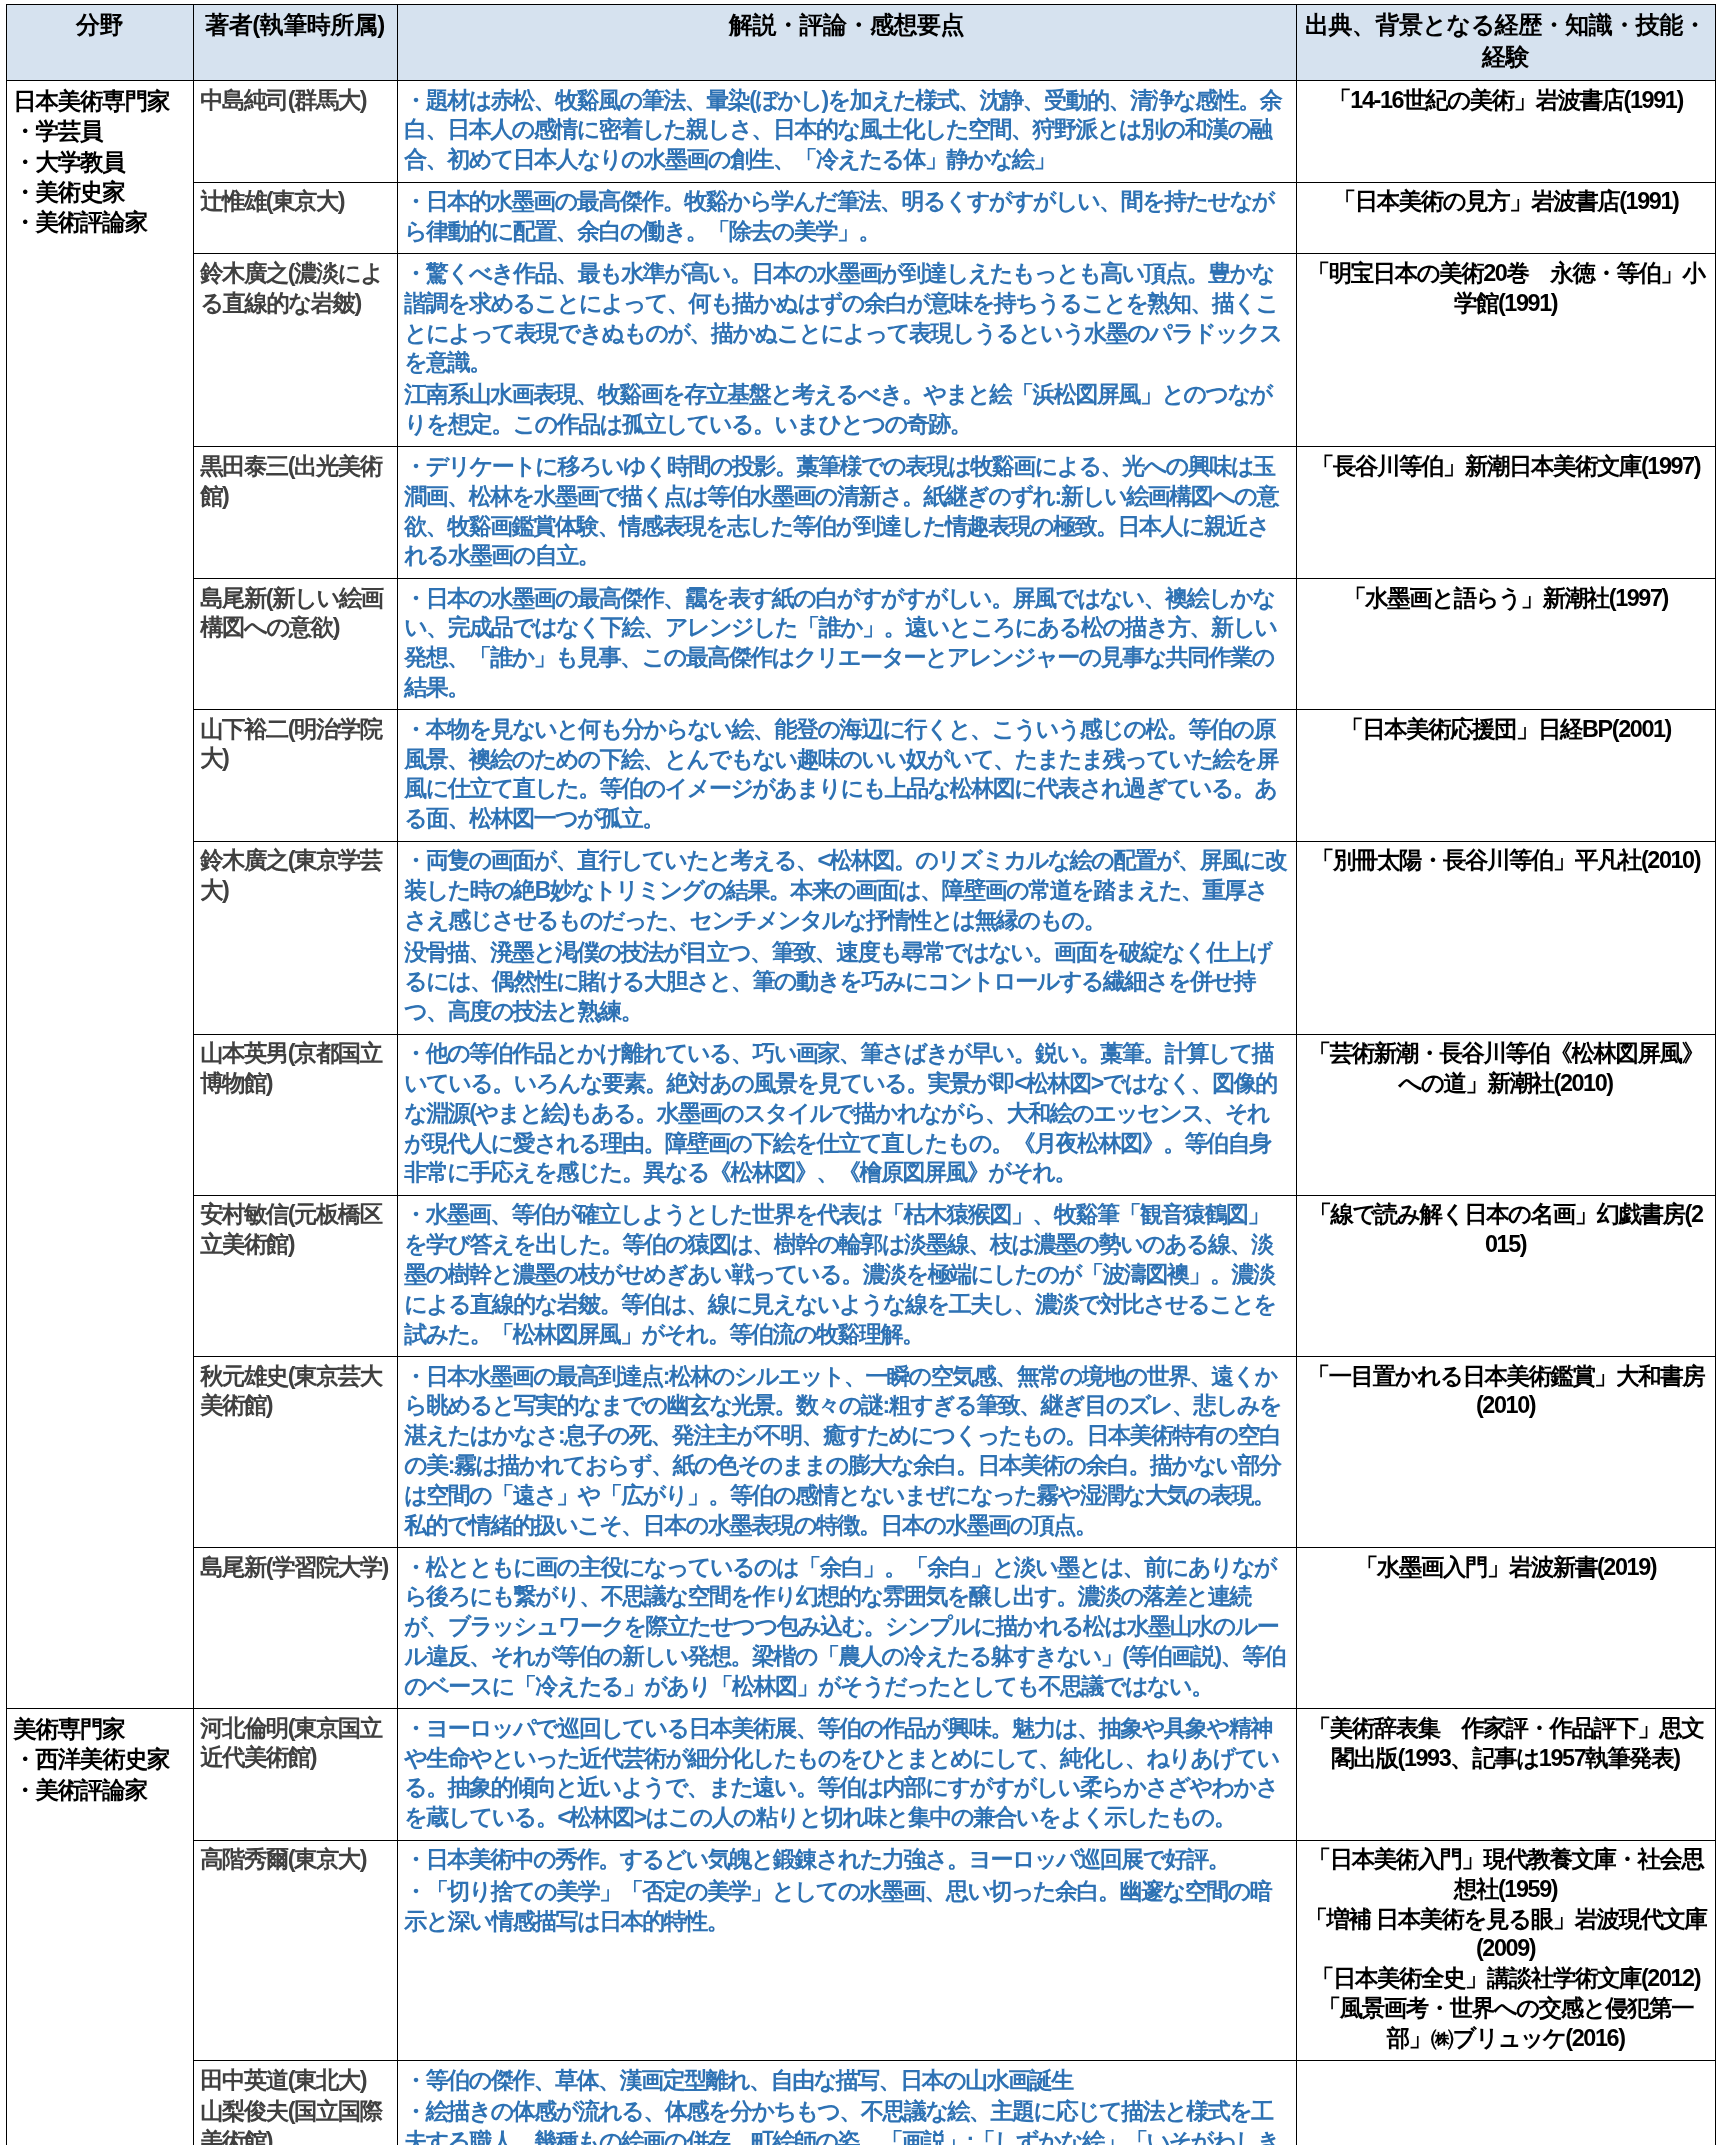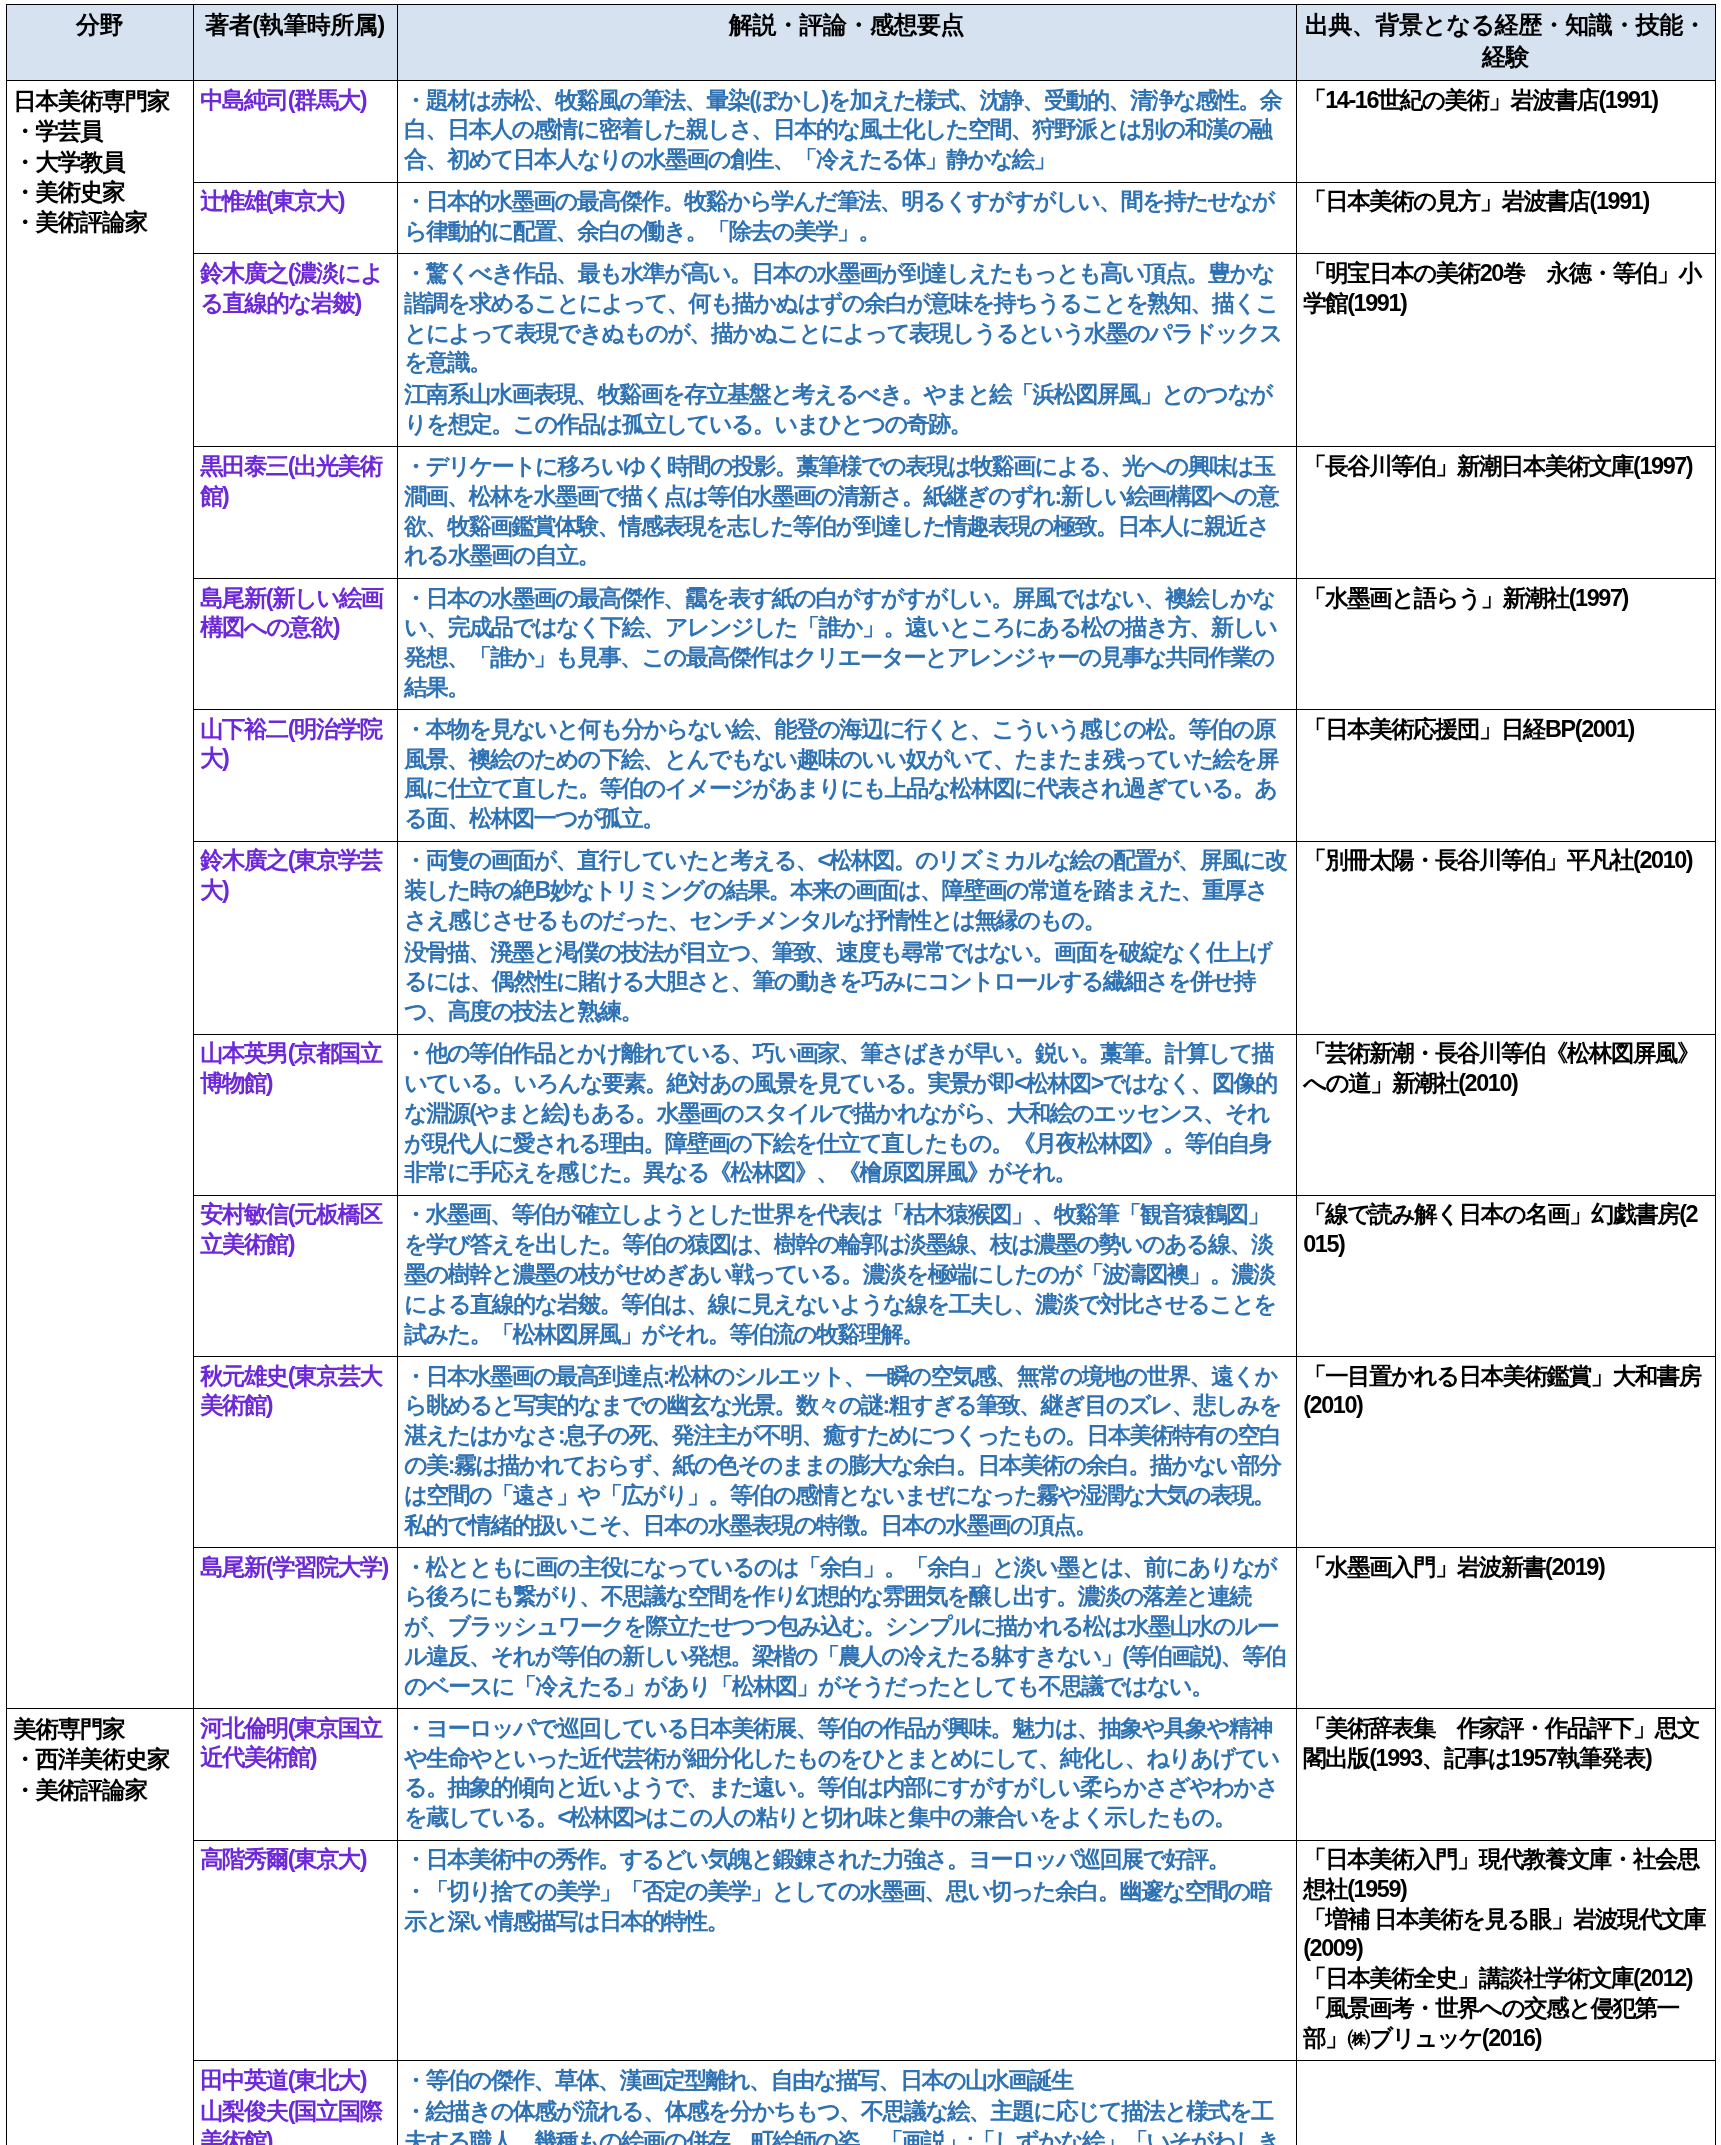--- a/index.html
+++ b/index.html
@@ -52,21 +52,21 @@
     line-height: 1.30;
     color: #000000;
     letter-spacing: -1.1px;
     white-space: pre-line;
     margin-top: 11px;
   }
   td.author {
     font-weight: bold;
     font-size: 23.4px;
     line-height: 1.26;
-    color: #6d28d9;
+    color: #404040;
     letter-spacing: -1.5px;
     word-break: break-all;
   }
   td.body {
     font-weight: bold;
     font-size: 23px;
     line-height: 1.295;
     color: #2e72b4;
     letter-spacing: -1.5px;
     word-break: break-all;
@@ -76,21 +76,21 @@
   td.source {
     font-weight: bold;
     font-size: 23.4px;
     line-height: 1.27;
     color: #000000;
     letter-spacing: -1.4px;
     word-break: break-all;
   }
   .para { margin: 0; }
   .para + .para { margin-top: 2px; }
-  .src-line { margin: 0; }
+  .src-line { margin: 0; text-align: center; }
   .group-sep > td { border-top: 1.9px solid #000000; }
   .sec-end > td { border-bottom: 1.9px solid #000000; }
 </style>
 </head>
 <body>
 
 <div class="sheet">
   <table class="grid">
     <colgroup>
       <col class="c-field">

